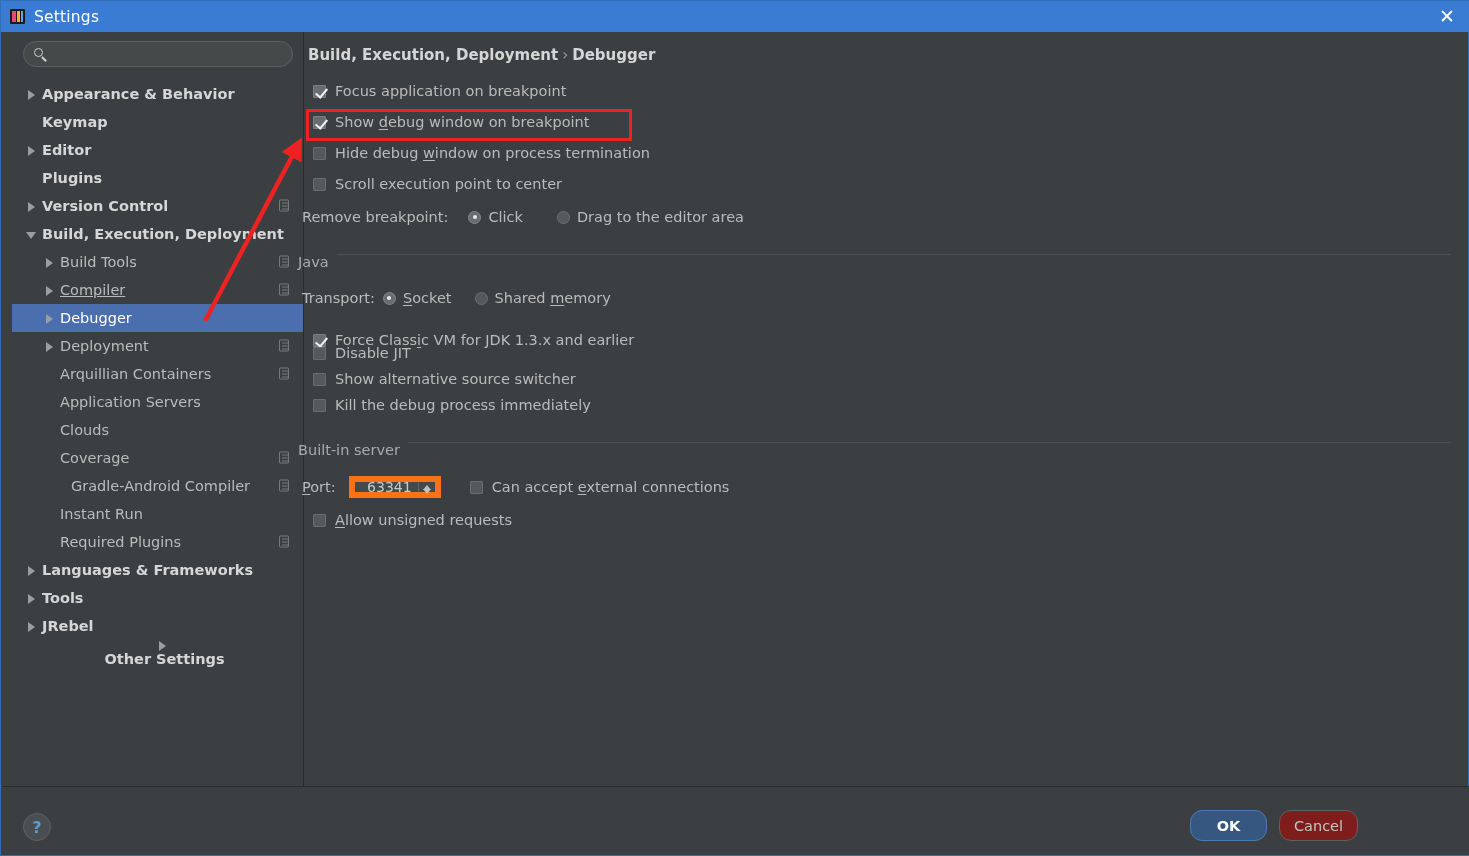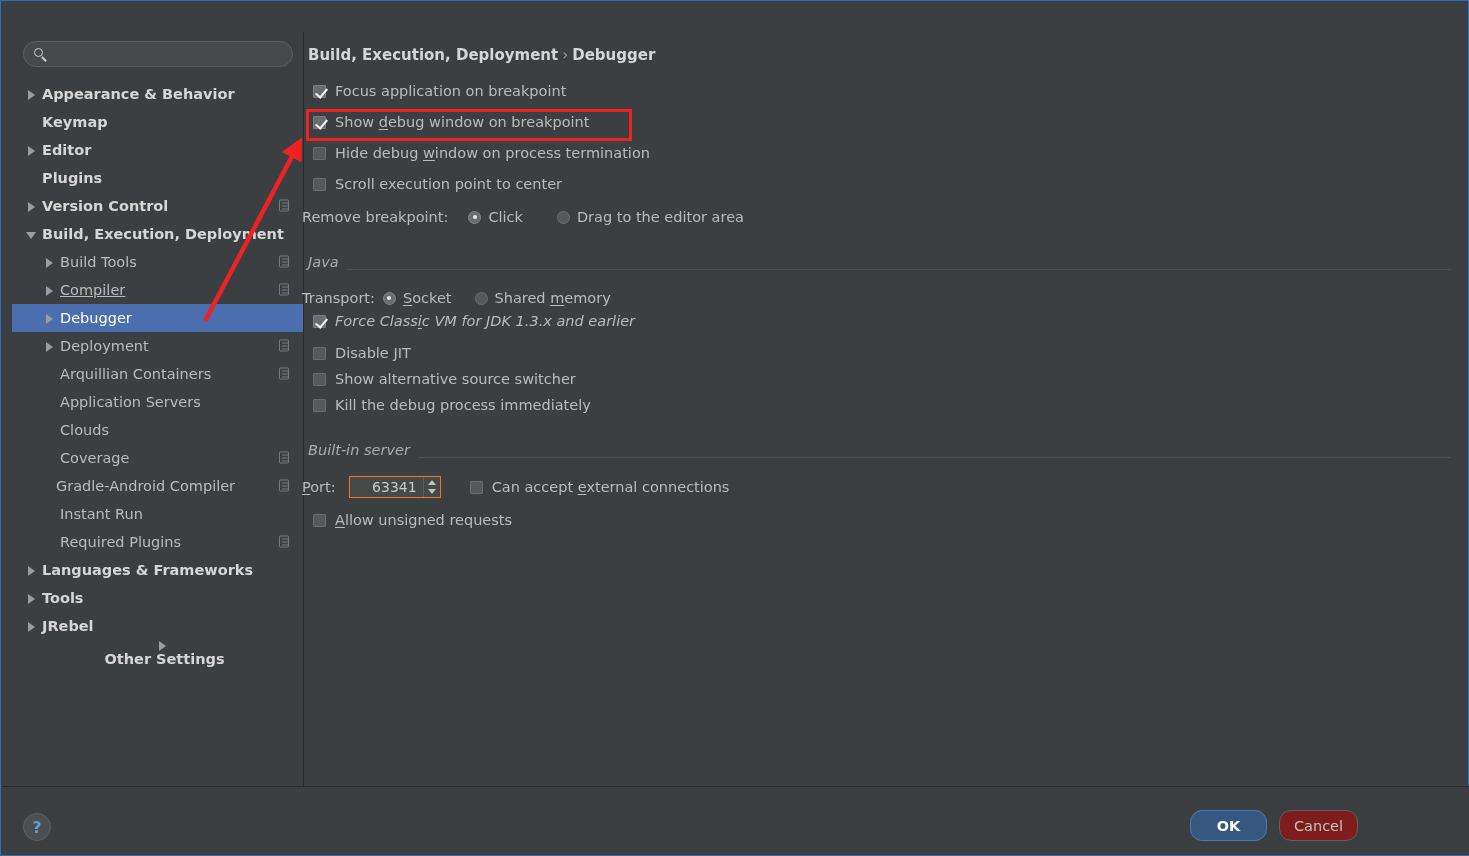--- a/index.html
+++ b/index.html
@@ -93,27 +93,27 @@
   .cb-label{color:#bbbbbb;}
   .u{text-decoration:underline;text-underline-offset:2px;}
 
   .rad{
     width:13px;height:13px;flex:0 0 auto;border-radius:50%;position:relative;box-sizing:border-box;
     background:#55595b;border:1px solid #6d7072;margin-right:7px;
   }
   .rad.on{background:#6a6d6e;border-color:#85888a;}
   .rad.on::after{content:"";position:absolute;left:3.5px;top:3.5px;width:4px;height:4px;border-radius:50%;background:#e8e8e8;}
 
-  .section{position:absolute;left:14px;right:16px;display:flex;align-items:flex-end;font-style:italic;}
+  .section{position:absolute;left:4px;right:16px;display:flex;align-items:flex-start;}
   .section .slabel{color:#a9abad;padding-right:8px;white-space:nowrap;}
   .section .sline{flex:1;height:1px;background:#4e5254;}
 
   .spinner{
     display:inline-flex;align-items:stretch;width:92px;height:22px;
-    background:#45494a;border:1px solid #f97316;box-sizing:border-box;
+    background:#45494a;border:6px solid #f97316;box-sizing:border-box;
   }
   .spin-val{
     flex:1;display:flex;align-items:center;justify-content:flex-end;
     padding-right:6px;color:#c9c9c9;font-size:14px;
   }
   .spin-btns{width:16px;border-left:1px solid #5e6163;display:flex;flex-direction:column;}
   .spin-btns div{flex:1;position:relative;cursor:pointer;}
   .spin-btns .up::before{content:"";position:absolute;left:4px;top:3px;border-bottom:5px solid #c0c0c0;border-left:4px solid transparent;border-right:4px solid transparent;}
   .spin-btns .dn::before{content:"";position:absolute;left:4px;top:2px;border-top:5px solid #c0c0c0;border-left:4px solid transparent;border-right:4px solid transparent;}
 
@@ -140,20 +140,30 @@
     position:absolute;left:305px;top:108px;width:326px;height:32px;
     border:3px solid #ee2222;box-sizing:border-box;pointer-events:none;
   }
   .anno-svg{position:absolute;left:0;top:0;width:1469px;height:856px;pointer-events:none;}
 </style>
 </head>
 <body>
 
 <div class="window">
 
+  <div class="titlebar">
+    <span class="title-icon">
+      <span class="sq"></span>
+        <span class="a"></span>
+        <span class="b"></span>
+        <span class="c"></span>
+    </span>
+    <span class="title-text">Settings</span>
+    <span class="title-close">✕</span>
+  </div>
 
   <div class="sidebar">
     <div class="search-wrap">
       <div class="search-box">
         <span class="mag">
             <span class="ring"></span>
             <span class="hdl"></span>
           </span>
         <input class="search-input" type="text" value="" placeholder="" style="">
       </div>
@@ -232,21 +242,21 @@
           <span class="label">Clouds</span>
         </div>
         <div class="row" style="padding-left: 32px;">
           <span class="arrow"></span>
           <span class="label">Coverage</span>
           <span class="scope-icon">
             <span class="o"></span>
             <span class="i"></span>
           </span>
         </div>
-        <div class="row" style="padding-left: 28px;">
+        <div class="row" style="padding-left: 28px; margin-left: 15px;">
           <span class="arrow"></span>
           <span class="label">Gradle-Android Compiler</span>
           <span class="scope-icon">
             <span class="o"></span>
             <span class="i"></span>
           </span>
         </div>
         <div class="row" style="padding-left: 32px;">
           <span class="arrow"></span>
           <span class="label">Instant Run</span>
@@ -323,21 +333,21 @@
       <span style="display:inline-flex;align-items:center;margin-left:8px;">
         <span class="rad on"></span>
         <span class="cb-label"><span class="u">S</span>ocket</span>
       </span>
       <span style="display:inline-flex;align-items:center;margin-left:23px;">
         <span class="rad"></span>
         <span class="cb-label">Shared <span class="u">m</span>emory</span>
       </span>
     </div>
 
-    <div class="cb-row" style="left:19px;top:281px;font-style:italic;">
+    <div class="cb-row" style="left:19px;top:300px;">
       <span class="cbox on"></span>
       <span class="cb-label">Force Class<span class="u">i</span>c VM for JDK 1.3.x and earlier</span>
     </div>
     <div class="cb-row" style="left:19px;top:313px;">
       <span class="cbox off"></span>
       <span class="cb-label">Disable JIT</span>
     </div>
     <div class="cb-row" style="left:19px;top:339px;">
       <span class="cbox off"></span>
       <span class="cb-label">Show alternative source switcher</span>

